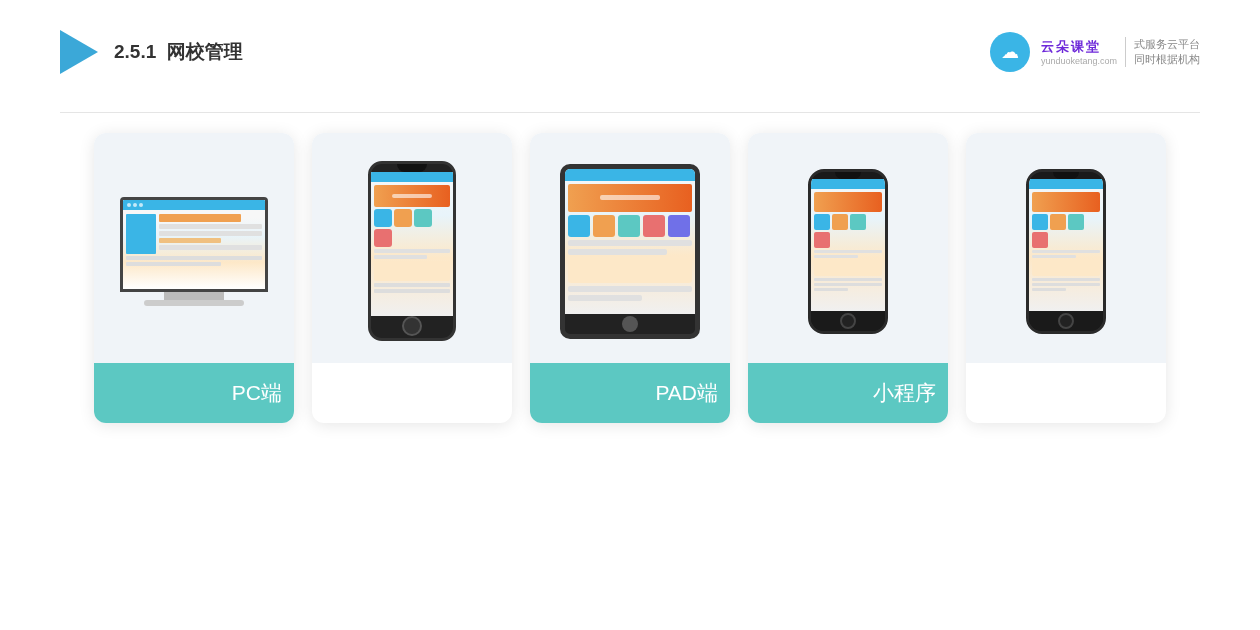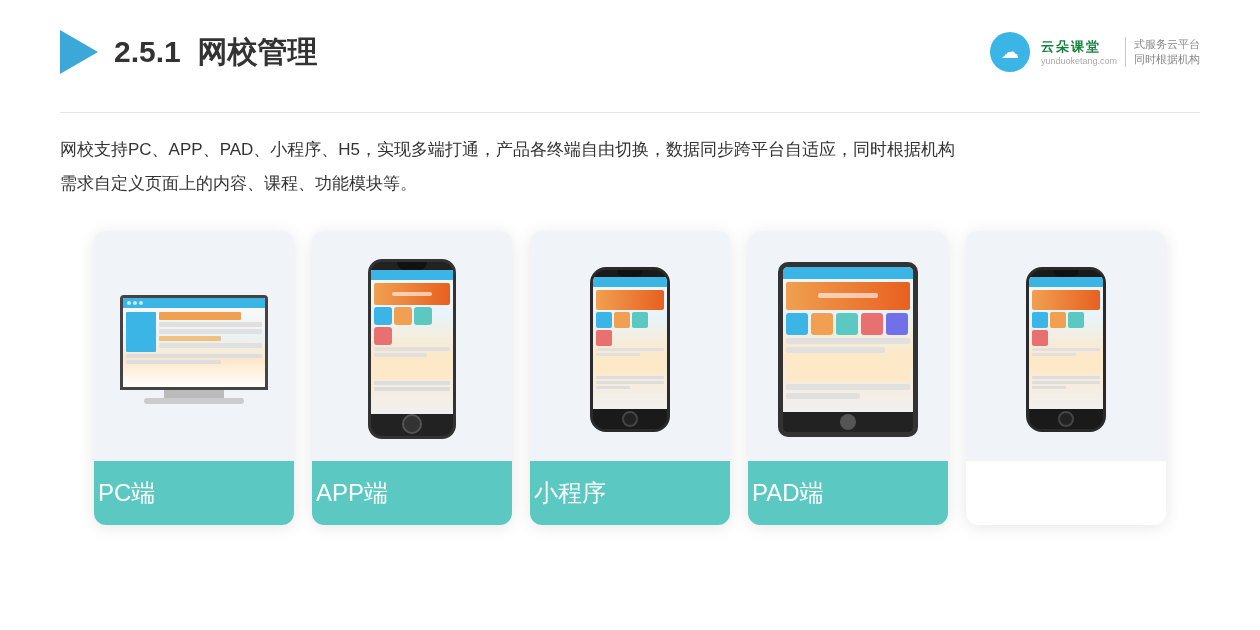--- a/index.html
+++ b/index.html
@@ -30,21 +30,21 @@
       gap: 16px;
     }
     .logo-triangle {
       width: 0;
       height: 0;
       border-top: 22px solid transparent;
       border-bottom: 22px solid transparent;
       border-left: 38px solid #3ba8d8;
     }
     .header-title {
-      font-size: 30px;
+      font-size: 19px;
       color: #333;
       font-weight: normal;
       text-align: center;
     }
     .header-title span {
       font-weight: bold;
     }
     .description {
       font-size: 17px;
       color: #333;
@@ -73,23 +73,23 @@
       background: #f0f4f8;
       display: flex;
       align-items: center;
       justify-content: center;
       padding: 18px 12px 12px;
     }
     .card-label {
       width: 100%;
       background: #5cc8c2;
       color: #fff;
-      font-size: 24px;
-      text-align: left;
-      padding: 16px 4px;
+      font-size: 21px;
+      text-align: right;
+      padding: 16px 12px;
       font-weight: normal;
     }
     .pc-screen {
       width: 148px;
       height: 95px;
       background: #222;
       border-radius: 4px 4px 0 0;
       border: 3px solid #444;
       overflow: hidden;
       display: flex;
@@ -278,36 +278,32 @@
         &nbsp;<span style="font-weight:bold;">网校管理</span>
       </h1>
     </div>
 
     <div class="brand-container">
       <svg class="cloud-svg" viewBox="0 0 42 42" xmlns="http://www.w3.org/2000/svg">
         <circle cx="21" cy="21" r="20" fill="#3ab5e6"></circle>
         <text x="21" y="27" text-anchor="middle" font-size="18" fill="white" font-family="sans-serif">☁</text>
       </svg>
       <div style="margin-left:4px; display:flex; flex-direction:column; align-items:flex-start;">
-        <span style="font-size:13px; color:#15803d; font-weight:bold; letter-spacing:2px;">云朵课堂</span>
+        <span style="font-size:13px; color:#6d28d9; font-weight:bold; letter-spacing:2px;">云朵课堂</span>
         <span style="font-size:9px; color:#aaa;">yunduoketang.com</span>
       </div>
       <div class="brand-right">
         <span class="brand-right-top">式服务云平台</span>
         <span class="brand-right-bottom">同时根据机构</span>
       </div>
     </div>
   </div>
 
   <hr class="divider-header">
 
-  <div class="description">
-    <div>网校支持PC、APP、PAD、小程序、H5，实现多端打通，产品各终端自由切换，数据同步跨平台自适应，同时根据机构</div>
-    <div>需求自定义页面上的内容、课程、功能模块等。</div>
-  </div>
 
   <div class="cards-container">
 
     <div class="card">
       <div class="card-image-area">
         <div style="display:flex; flex-direction:column; align-items:center;">
           <div class="pc-screen">
             <div class="pc-screen-inner">
               <div class="pc-nav">
                 <div class="pc-nav-dot"></div>
@@ -356,21 +352,49 @@
               <div style="height:4px; background:#e0e0e0; border-radius:1px;"></div>
               <div style="height:4px; background:#e0e0e0; border-radius:1px; width:70%;"></div>
               <div style="height:20px; background:#fde8c8; border-radius:2px;"></div>
               <div style="height:4px; background:#ddd; border-radius:1px;"></div>
               <div style="height:4px; background:#ddd; border-radius:1px;"></div>
             </div>
           </div>
           <div class="phone-home-btn"></div>
         </div>
       </div>
-      <div class="card-label">APP端</div>
+    </div>
+
+    <div class="card">
+      <div class="card-image-area">
+        <div class="device-pad">
+          <div class="pad-screen">
+            <div class="pad-nav"></div>
+            <div class="pad-content">
+              <div style="height:28px; background:linear-gradient(90deg,#f0a050,#e86020); border-radius:2px; display:flex; align-items:center; justify-content:center;">
+                <div style="width:60px; height:5px; background:rgba(255,255,255,0.6); border-radius:2px;"></div>
+              </div>
+              <div style="display:flex; gap:3px; flex-wrap:wrap;">
+                <div style="width:22px; height:22px; background:#3ab5e6; border-radius:3px;"></div>
+                <div style="width:22px; height:22px; background:#f0a050; border-radius:3px;"></div>
+                <div style="width:22px; height:22px; background:#5cc8c2; border-radius:3px;"></div>
+                <div style="width:22px; height:22px; background:#e87070; border-radius:3px;"></div>
+                <div style="width:22px; height:22px; background:#7070e8; border-radius:3px;"></div>
+              </div>
+              <div class="pad-row2"></div>
+              <div class="pad-row2" style="width:80%;"></div>
+              <div style="height:25px; background:#fde8c8; border-radius:3px;"></div>
+              <div class="pad-row2"></div>
+              <div class="pad-row2" style="width:60%;"></div>
+            </div>
+          </div>
+          <div class="pad-home"></div>
+        </div>
+      </div>
+      <div class="card-label">PAD端</div>
     </div>
 
     <div class="card">
       <div class="card-image-area">
         <div class="device-phone-mini">
           <div style="width:26px; height:7px; background:#111; border-radius:0 0 7px 7px; margin:0 auto;"></div>
           <div style="flex:1; background:linear-gradient(180deg, #f7f7f7 0%, #e8f4fa 30%, #fde8c8 60%, #f0f0f0 100%); display:flex; flex-direction:column; overflow:hidden;">
             <div style="height:10px; background:#3ab5e6;"></div>
             <div style="padding:3px; display:flex; flex-direction:column; gap:2px; flex:1;">
               <div style="height:20px; background:linear-gradient(90deg,#f0a050,#e86020); border-radius:2px;"></div>
@@ -391,49 +415,20 @@
           <div style="height:20px; background:#1a1a1a; display:flex; align-items:center; justify-content:center;">
             <div style="width:16px; height:16px; border-radius:50%; border:2px solid #444; background:#222;"></div>
           </div>
         </div>
       </div>
       <div class="card-label">小程序</div>
     </div>
 
     <div class="card">
       <div class="card-image-area">
-        <div class="device-pad">
-          <div class="pad-screen">
-            <div class="pad-nav"></div>
-            <div class="pad-content">
-              <div style="height:28px; background:linear-gradient(90deg,#f0a050,#e86020); border-radius:2px; display:flex; align-items:center; justify-content:center;">
-                <div style="width:60px; height:5px; background:rgba(255,255,255,0.6); border-radius:2px;"></div>
-              </div>
-              <div style="display:flex; gap:3px; flex-wrap:wrap;">
-                <div style="width:22px; height:22px; background:#3ab5e6; border-radius:3px;"></div>
-                <div style="width:22px; height:22px; background:#f0a050; border-radius:3px;"></div>
-                <div style="width:22px; height:22px; background:#5cc8c2; border-radius:3px;"></div>
-                <div style="width:22px; height:22px; background:#e87070; border-radius:3px;"></div>
-                <div style="width:22px; height:22px; background:#7070e8; border-radius:3px;"></div>
-              </div>
-              <div class="pad-row2"></div>
-              <div class="pad-row2" style="width:80%;"></div>
-              <div style="height:25px; background:#fde8c8; border-radius:3px;"></div>
-              <div class="pad-row2"></div>
-              <div class="pad-row2" style="width:60%;"></div>
-            </div>
-          </div>
-          <div class="pad-home"></div>
-        </div>
-      </div>
-      <div class="card-label">PAD端</div>
-    </div>
-
-    <div class="card">
-      <div class="card-image-area">
         <div class="device-phone-mini">
           <div style="width:26px; height:7px; background:#111; border-radius:0 0 7px 7px; margin:0 auto;"></div>
           <div style="flex:1; background:linear-gradient(180deg, #f7f7f7 0%, #e8f4fa 30%, #fde8c8 60%, #f0f0f0 100%); display:flex; flex-direction:column; overflow:hidden;">
             <div style="height:10px; background:#3ab5e6;"></div>
             <div style="padding:3px; display:flex; flex-direction:column; gap:2px; flex:1;">
               <div style="height:20px; background:linear-gradient(90deg,#f0a050,#e86020); border-radius:2px;"></div>
               <div style="display:flex; gap:2px; flex-wrap:wrap;">
                 <div style="width:16px; height:16px; background:#3ab5e6; border-radius:2px;"></div>
                 <div style="width:16px; height:16px; background:#f0a050; border-radius:2px;"></div>
                 <div style="width:16px; height:16px; background:#5cc8c2; border-radius:2px;"></div>

